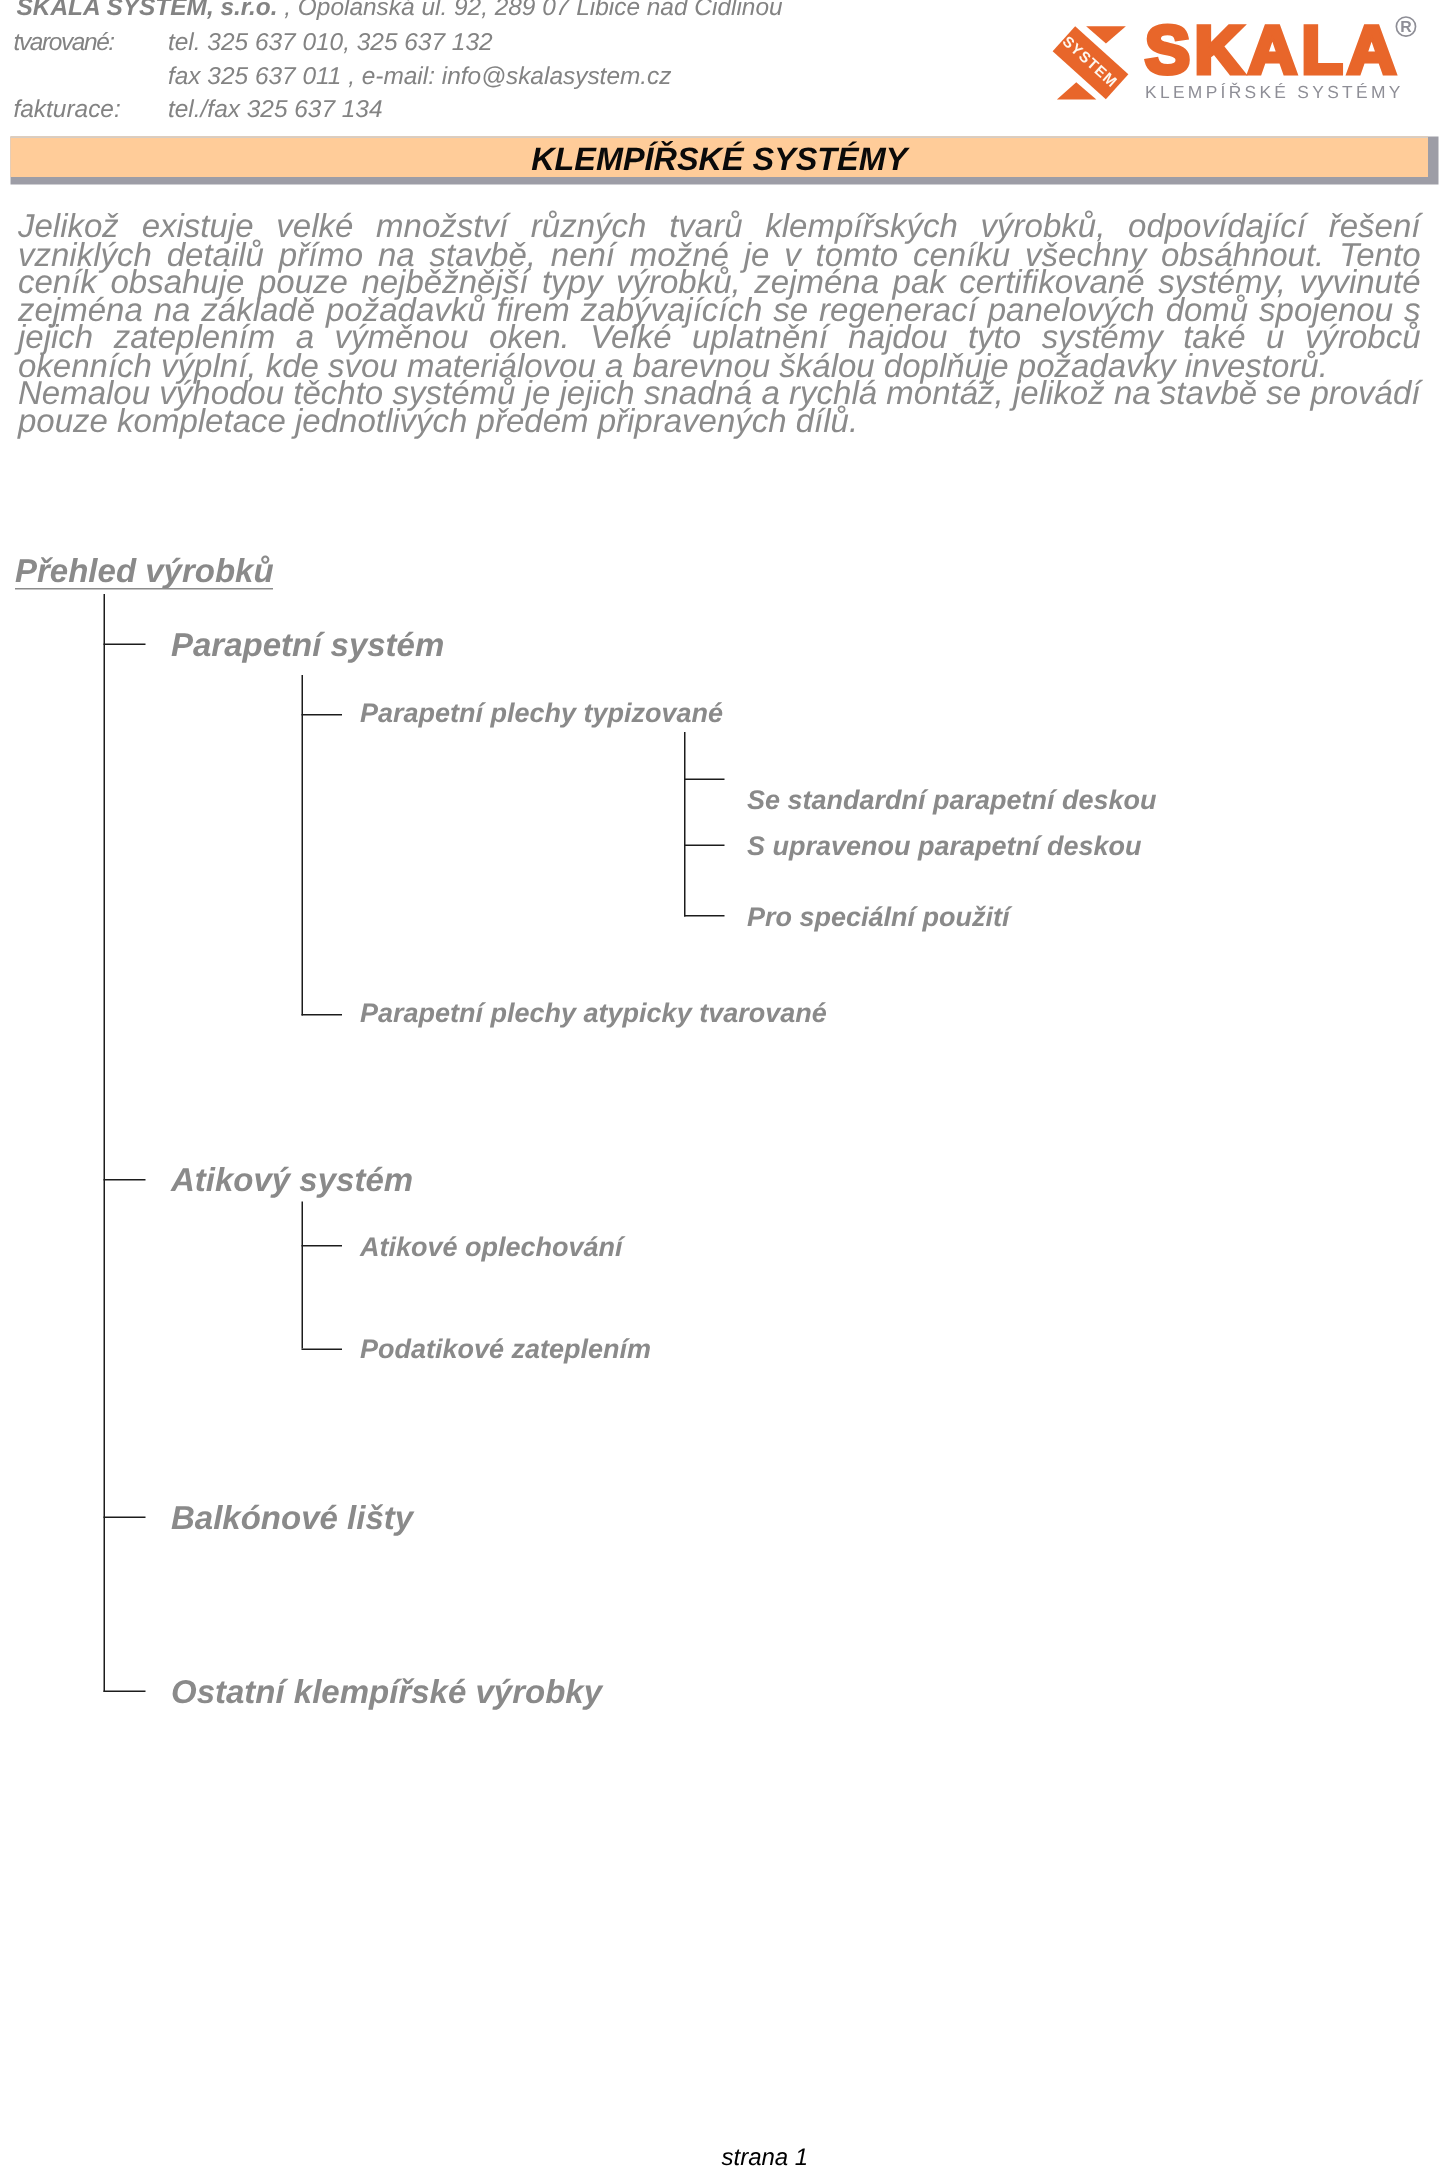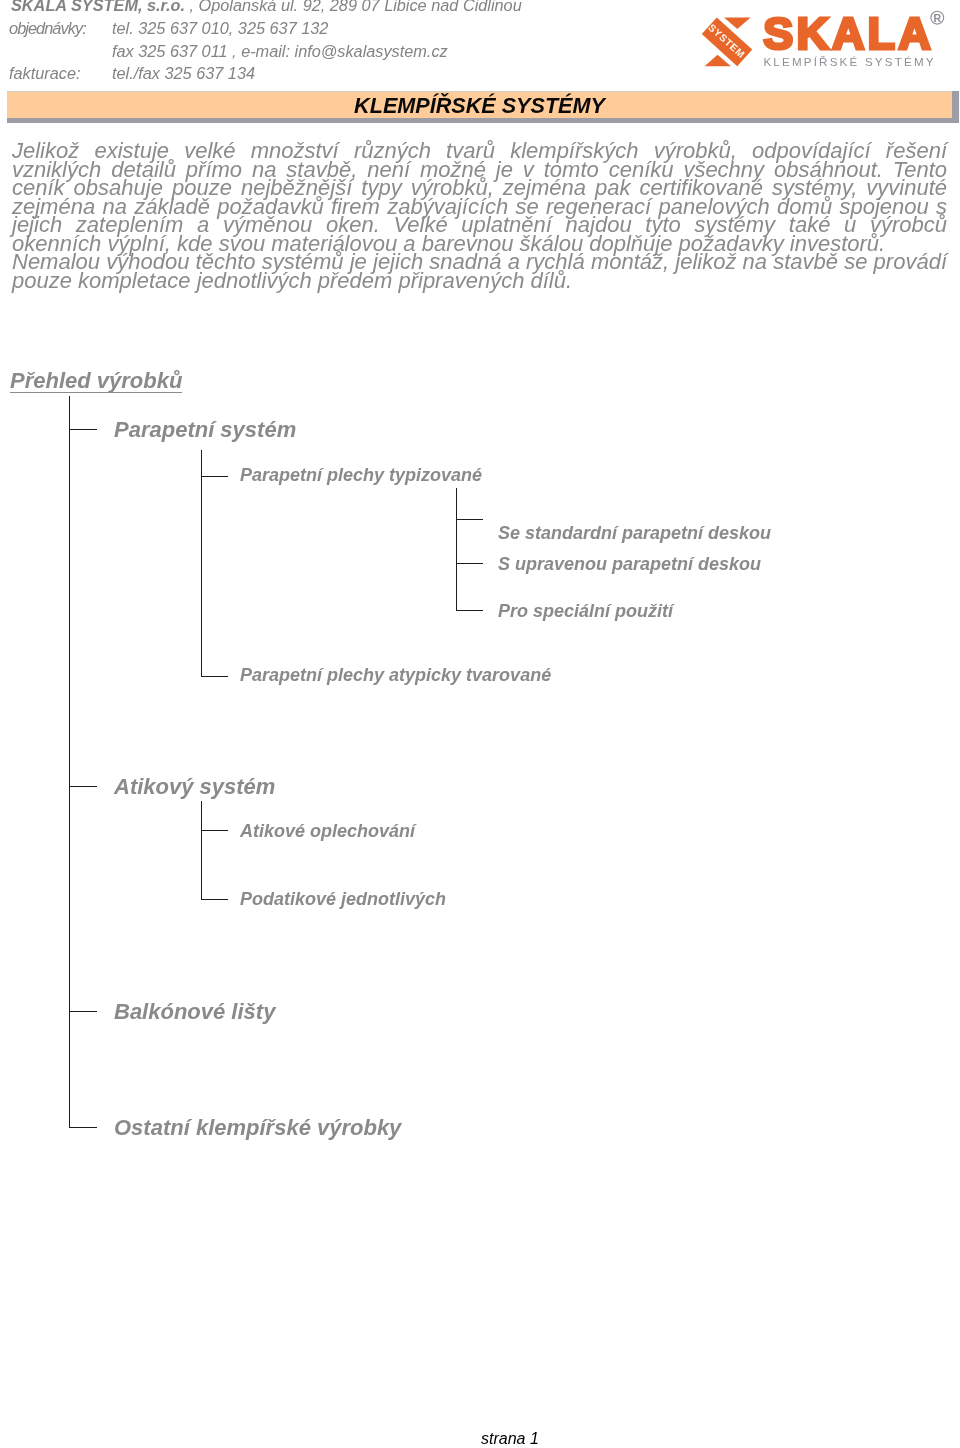--- a/index.html
+++ b/index.html
@@ -72,21 +72,21 @@
     font-style:italic; font-size:16px; color:#000;
   }
 </style>
 </head>
 <body>
 
 <div class="page">
 
   <div class="contact">
     <div class="row r1"><b>SKALA SYSTEM, s.r.o.</b><span> , Opolanská ul. 92, 289 07 Libice nad Cidlinou</span></div>
-    <div class="row lbl r2">objednávky:</div>
+    <div class="row lbl r2">tvarované:</div>
     <div class="row val r2">tel. 325 637 010, 325 637 132</div>
     <div class="row val r3">fax 325 637 011 , e-mail: info@skalasystem.cz</div>
     <div class="row lbl r4">fakturace:</div>
     <div class="row val r4">tel./fax 325 637 134</div>
   </div>
 
   <div class="logo">
     <svg width="252" height="64" viewBox="698 6 252 64" xmlns="http://www.w3.org/2000/svg">
       <g fill="#e8662a">
         <polygon points="724.1,17.5 750.6,17.5 737.3,29.0"></polygon>
@@ -139,19 +139,19 @@
     <div class="hline" style="left:200.5px; top:898.5px; width:27.5px;"></div>
 
     <div class="node n1" style="left:114px; top:416.9px;">Parapetní systém</div>
     <div class="node n2" style="left:240px; top:465.3px;">Parapetní plechy typizované</div>
     <div class="node n2" style="left:498px; top:523px;">Se standardní parapetní deskou</div>
     <div class="node n2" style="left:498px; top:554.3px;">S upravenou parapetní deskou</div>
     <div class="node n2" style="left:498px; top:601.3px;">Pro speciální použití</div>
     <div class="node n2" style="left:240px; top:665.3px;">Parapetní plechy atypicky tvarované</div>
     <div class="node n1" style="left:114px; top:773.9px;">Atikový systém</div>
     <div class="node n2" style="left:240px; top:821.3px;">Atikové oplechování</div>
-    <div class="node n2" style="left:240px; top:889.3px;">Podatikové jednotlivých</div>
+    <div class="node n2" style="left:240px; top:889.3px;">Podatikové zateplením</div>
     <div class="node n1" style="left:114px; top:998.9px;">Balkónové lišty</div>
     <div class="node n1" style="left:114px; top:1114.9px;">Ostatní klempířské výrobky</div>
   </div>
 
   <div class="footer">strana 1</div>
 </div>
 
 </body></html>

